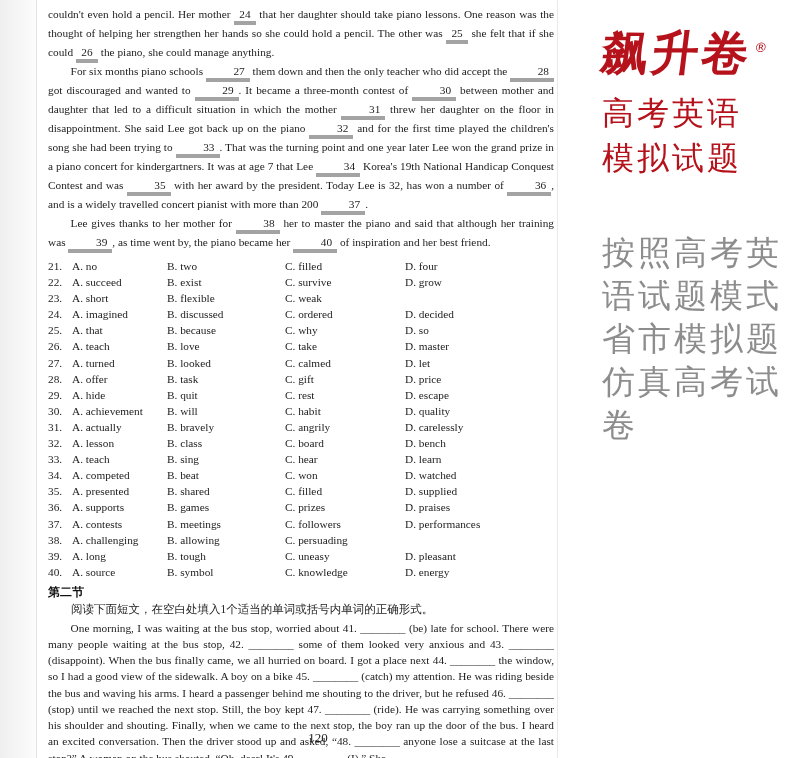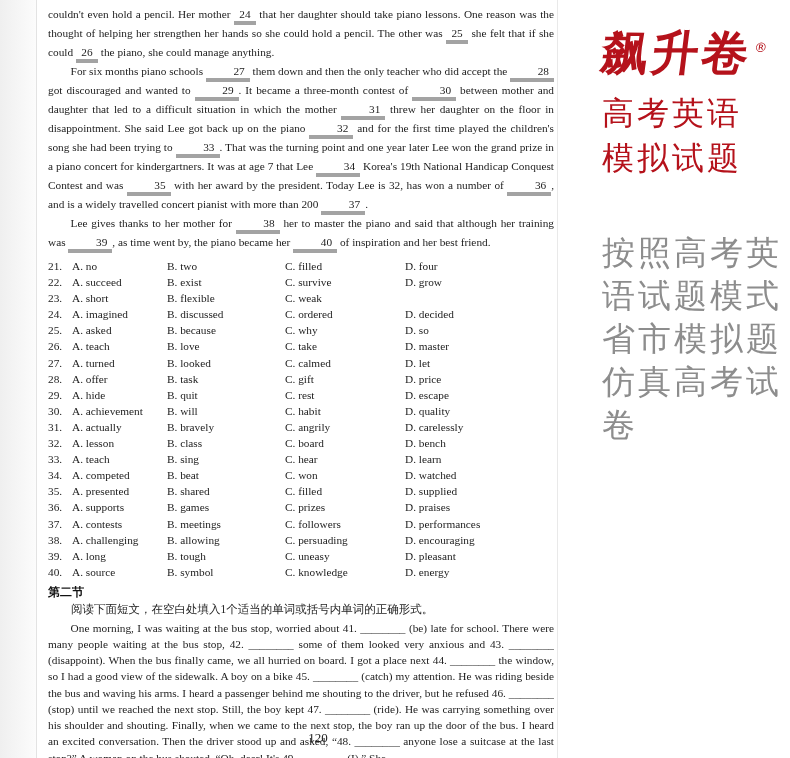--- a/index.html
+++ b/index.html
@@ -77,21 +77,21 @@
         </div>
         <div class="qrow">
           <span class="qnum">24.</span>
           <span class="qopt">A. imagined</span>
           <span class="qopt">B. discussed</span>
           <span class="qopt">C. ordered</span>
           <span class="qopt">D. decided</span>
         </div>
         <div class="qrow">
           <span class="qnum">25.</span>
-          <span class="qopt">A. asked</span>
+          <span class="qopt">A. that</span>
           <span class="qopt">B. because</span>
           <span class="qopt">C. why</span>
           <span class="qopt">D. so</span>
         </div>
         <div class="qrow">
           <span class="qnum">26.</span>
           <span class="qopt">A. teach</span>
           <span class="qopt">B. love</span>
           <span class="qopt">C. take</span>
           <span class="qopt">D. master</span>
@@ -171,21 +171,20 @@
           <span class="qopt">A. contests</span>
           <span class="qopt">B. meetings</span>
           <span class="qopt">C. followers</span>
           <span class="qopt">D. performances</span>
         </div>
         <div class="qrow">
           <span class="qnum">38.</span>
           <span class="qopt">A. challenging</span>
           <span class="qopt">B. allowing</span>
           <span class="qopt">C. persuading</span>
-          <span class="qopt">D. encouraging</span>
         </div>
         <div class="qrow">
           <span class="qnum">39.</span>
           <span class="qopt">A. long</span>
           <span class="qopt">B. tough</span>
           <span class="qopt">C. uneasy</span>
           <span class="qopt">D. pleasant</span>
         </div>
         <div class="qrow">
           <span class="qnum">40.</span>

